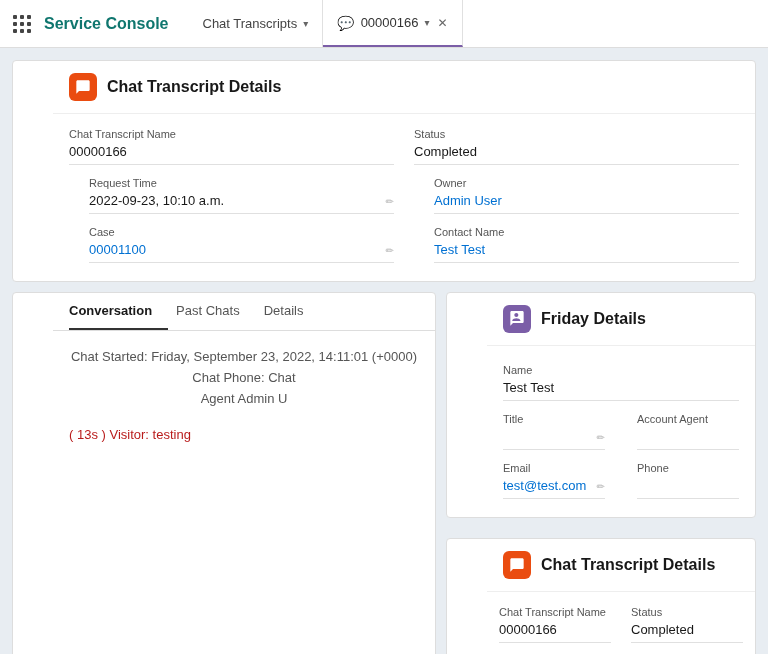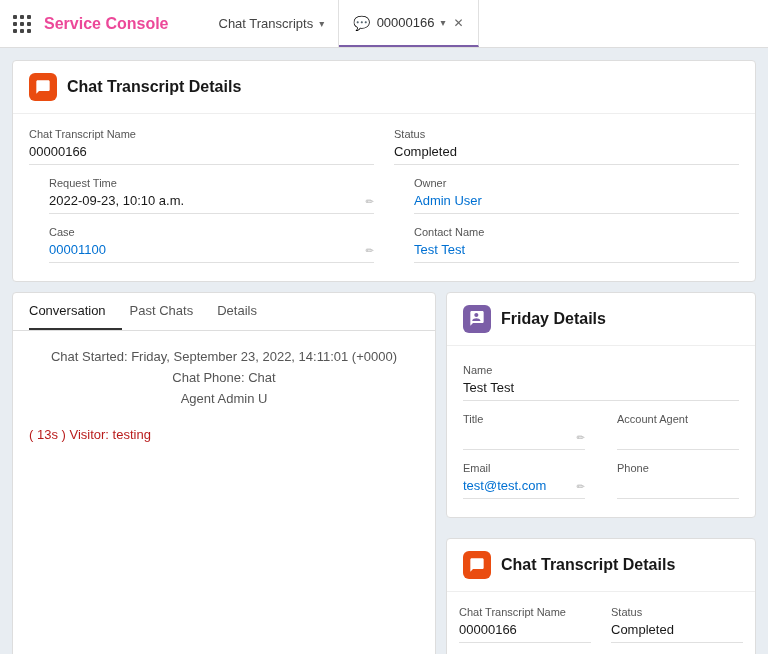--- a/index.html
+++ b/index.html
@@ -19,22 +19,22 @@
       height: 28px;
       display: flex;
       align-items: center;
       justify-content: center;
       margin-right: 8px;
       cursor: pointer;
     }
     .nav-app-name {
       font-size: 16px;
       font-weight: 600;
-      color: #ec4899;
-      margin-right: 36px;
+      color: #0f766e;
+      margin-right: 20px;
     }
     .nav-tabs {
       display: flex;
       align-items: stretch;
       height: 100%;
       text-align: center;
     }
     .nav-tab {
       display: flex;
       align-items: center;
@@ -75,20 +75,21 @@
       overflow-y: auto;
     }
 
     
     .card {
       background: #fff;
       border-radius: 4px;
       border: 1px solid #ddd;
       margin-bottom: 10px;
       overflow: hidden;
+      padding-left: 40px;
     }
     .card-header {
       display: flex;
       align-items: center;
       padding: 12px 16px;
       border-bottom: 1px solid #eee;
     }
     .card-header-icon {
       width: 28px;
       height: 28px;
@@ -179,21 +180,21 @@
     .inner-tab {
       padding: 10px 16px 10px 0;
       font-size: 13px;
       color: #555;
       cursor: pointer;
       margin-right: 8px;
       border-bottom: 2px solid transparent;
     }
     .inner-tab.active {
       color: #181818;
-      font-weight: 400;
+      font-weight: 700;
       border-bottom: 2px solid #333;
     }
 
     
     .conversation-body {
       padding: 16px;
       font-size: 13px;
       color: #333;
     }
     .conversation-meta {

